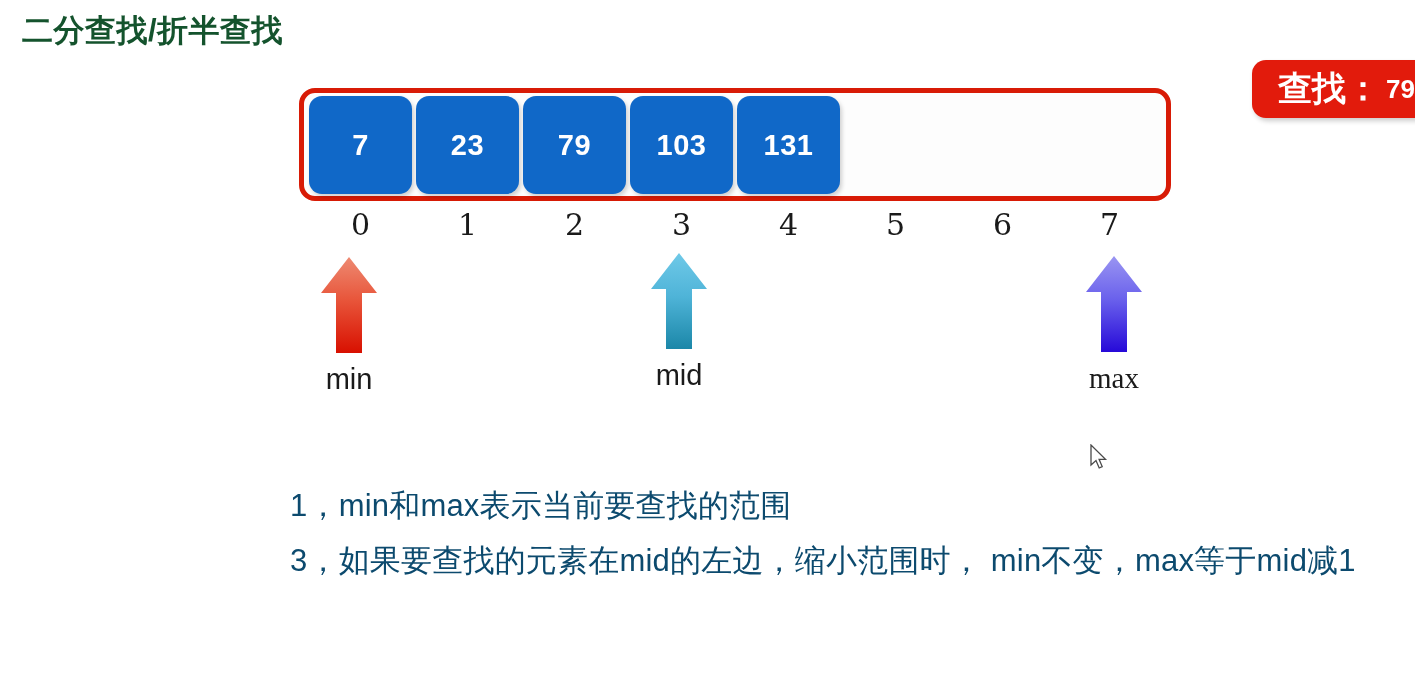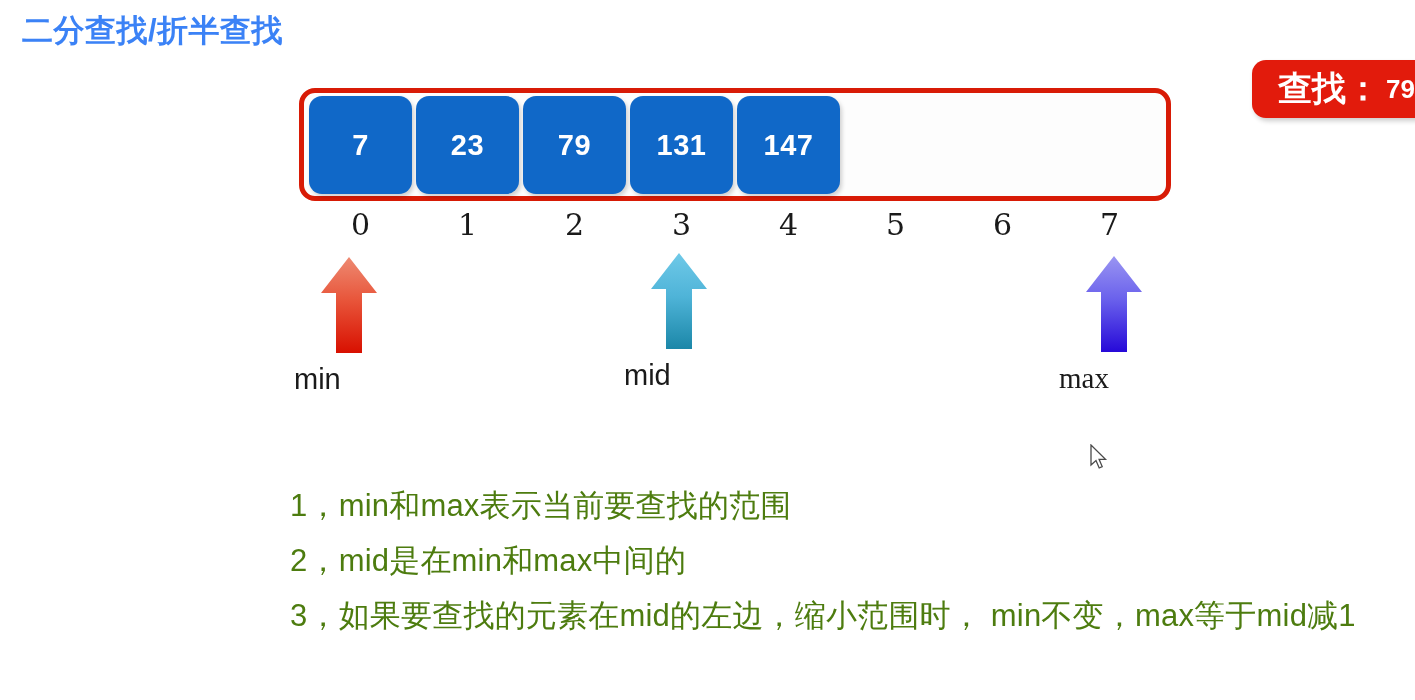--- a/index.html
+++ b/index.html
@@ -17,21 +17,21 @@
   }
 
   
   #page-title {
     position: absolute;
     left: 22px;
     top: 10px;
     font-size: 31px;
     font-weight: bold;
     letter-spacing: 0.5px;
-    color: #3b82f6;
+    color: #14532d;
     white-space: nowrap;
   }
 
   
   #search-badge {
     position: absolute;
     left: 1252px;
     top: 60px;
     height: 58px;
     padding: 0 24px 0 26px;
@@ -109,20 +109,21 @@
     text-align: center;
     font-size: 30px;
     color: #1a1a1a;
     font-family: "DejaVu Serif", serif;
   }
 
   
   .pointer {
     position: absolute;
     width: 110px;
+    text-align: center;
   }
   .pointer svg {
     display: block;
     margin: 0 auto;
   }
   .pointer .pointer-label {
     margin-top: 8px;
     font-size: 29px;
     color: #1a1a1a;
   }
@@ -133,21 +134,21 @@
   
   #notes {
     position: absolute;
     left: 290px;
     top: 478px;
     width: 1110px;
   }
   .note-line {
     font-size: 31px;
     line-height: 55px;
-    color: #4d7c0f;
+    color: #0c4a6e;
     white-space: nowrap;
     letter-spacing: 0.2px;
   }
 
   
   #mouse-cursor {
     position: absolute;
     left: 1090px;
     top: 444px;
     width: 18px;
@@ -170,24 +171,24 @@
   <div class="array-cell">
     <span class="cell-value">7</span>
   </div>
   <div class="array-cell">
     <span class="cell-value">23</span>
   </div>
   <div class="array-cell">
     <span class="cell-value">79</span>
   </div>
   <div class="array-cell">
+    <span class="cell-value">103</span>
+  </div>
+  <div class="array-cell">
     <span class="cell-value">131</span>
-  </div>
-  <div class="array-cell">
-    <span class="cell-value">147</span>
   </div>
 </div>
 
 <div id="index-row">
   <div class="index-label">0</div>
   <div class="index-label">1</div>
   <div class="index-label">2</div>
   <div class="index-label">3</div>
   <div class="index-label">4</div>
   <div class="index-label">5</div>
@@ -232,19 +233,18 @@
         <stop offset="100%" stop-color="#2609D8"></stop>
       </linearGradient>
     </defs>
     <path d="M32 2 L60 38 L45 38 L45 98 L19 98 L19 38 L4 38 Z" fill="url(#gradMax)"></path>
   </svg>
   <div class="pointer-label">max</div>
 </div>
 
 <div id="notes">
   <div class="note-line">1，min和max表示当前要查找的范围</div>
-  <div class="note-line">2，mid是在min和max中间的</div>
   <div class="note-line">3，如果要查找的元素在mid的左边，缩小范围时， min不变，max等于mid减1</div>
 </div>
 
 <svg id="mouse-cursor" viewBox="0 0 18 26">
   <path d="M1 1 L1 21 L6 16.5 L9.2 24 L12.2 22.6 L9.1 15.3 L15.5 15.3 Z" fill="#ffffff" stroke="#4a4a4a" stroke-width="1.3"></path>
 </svg>
 
 </body></html>

